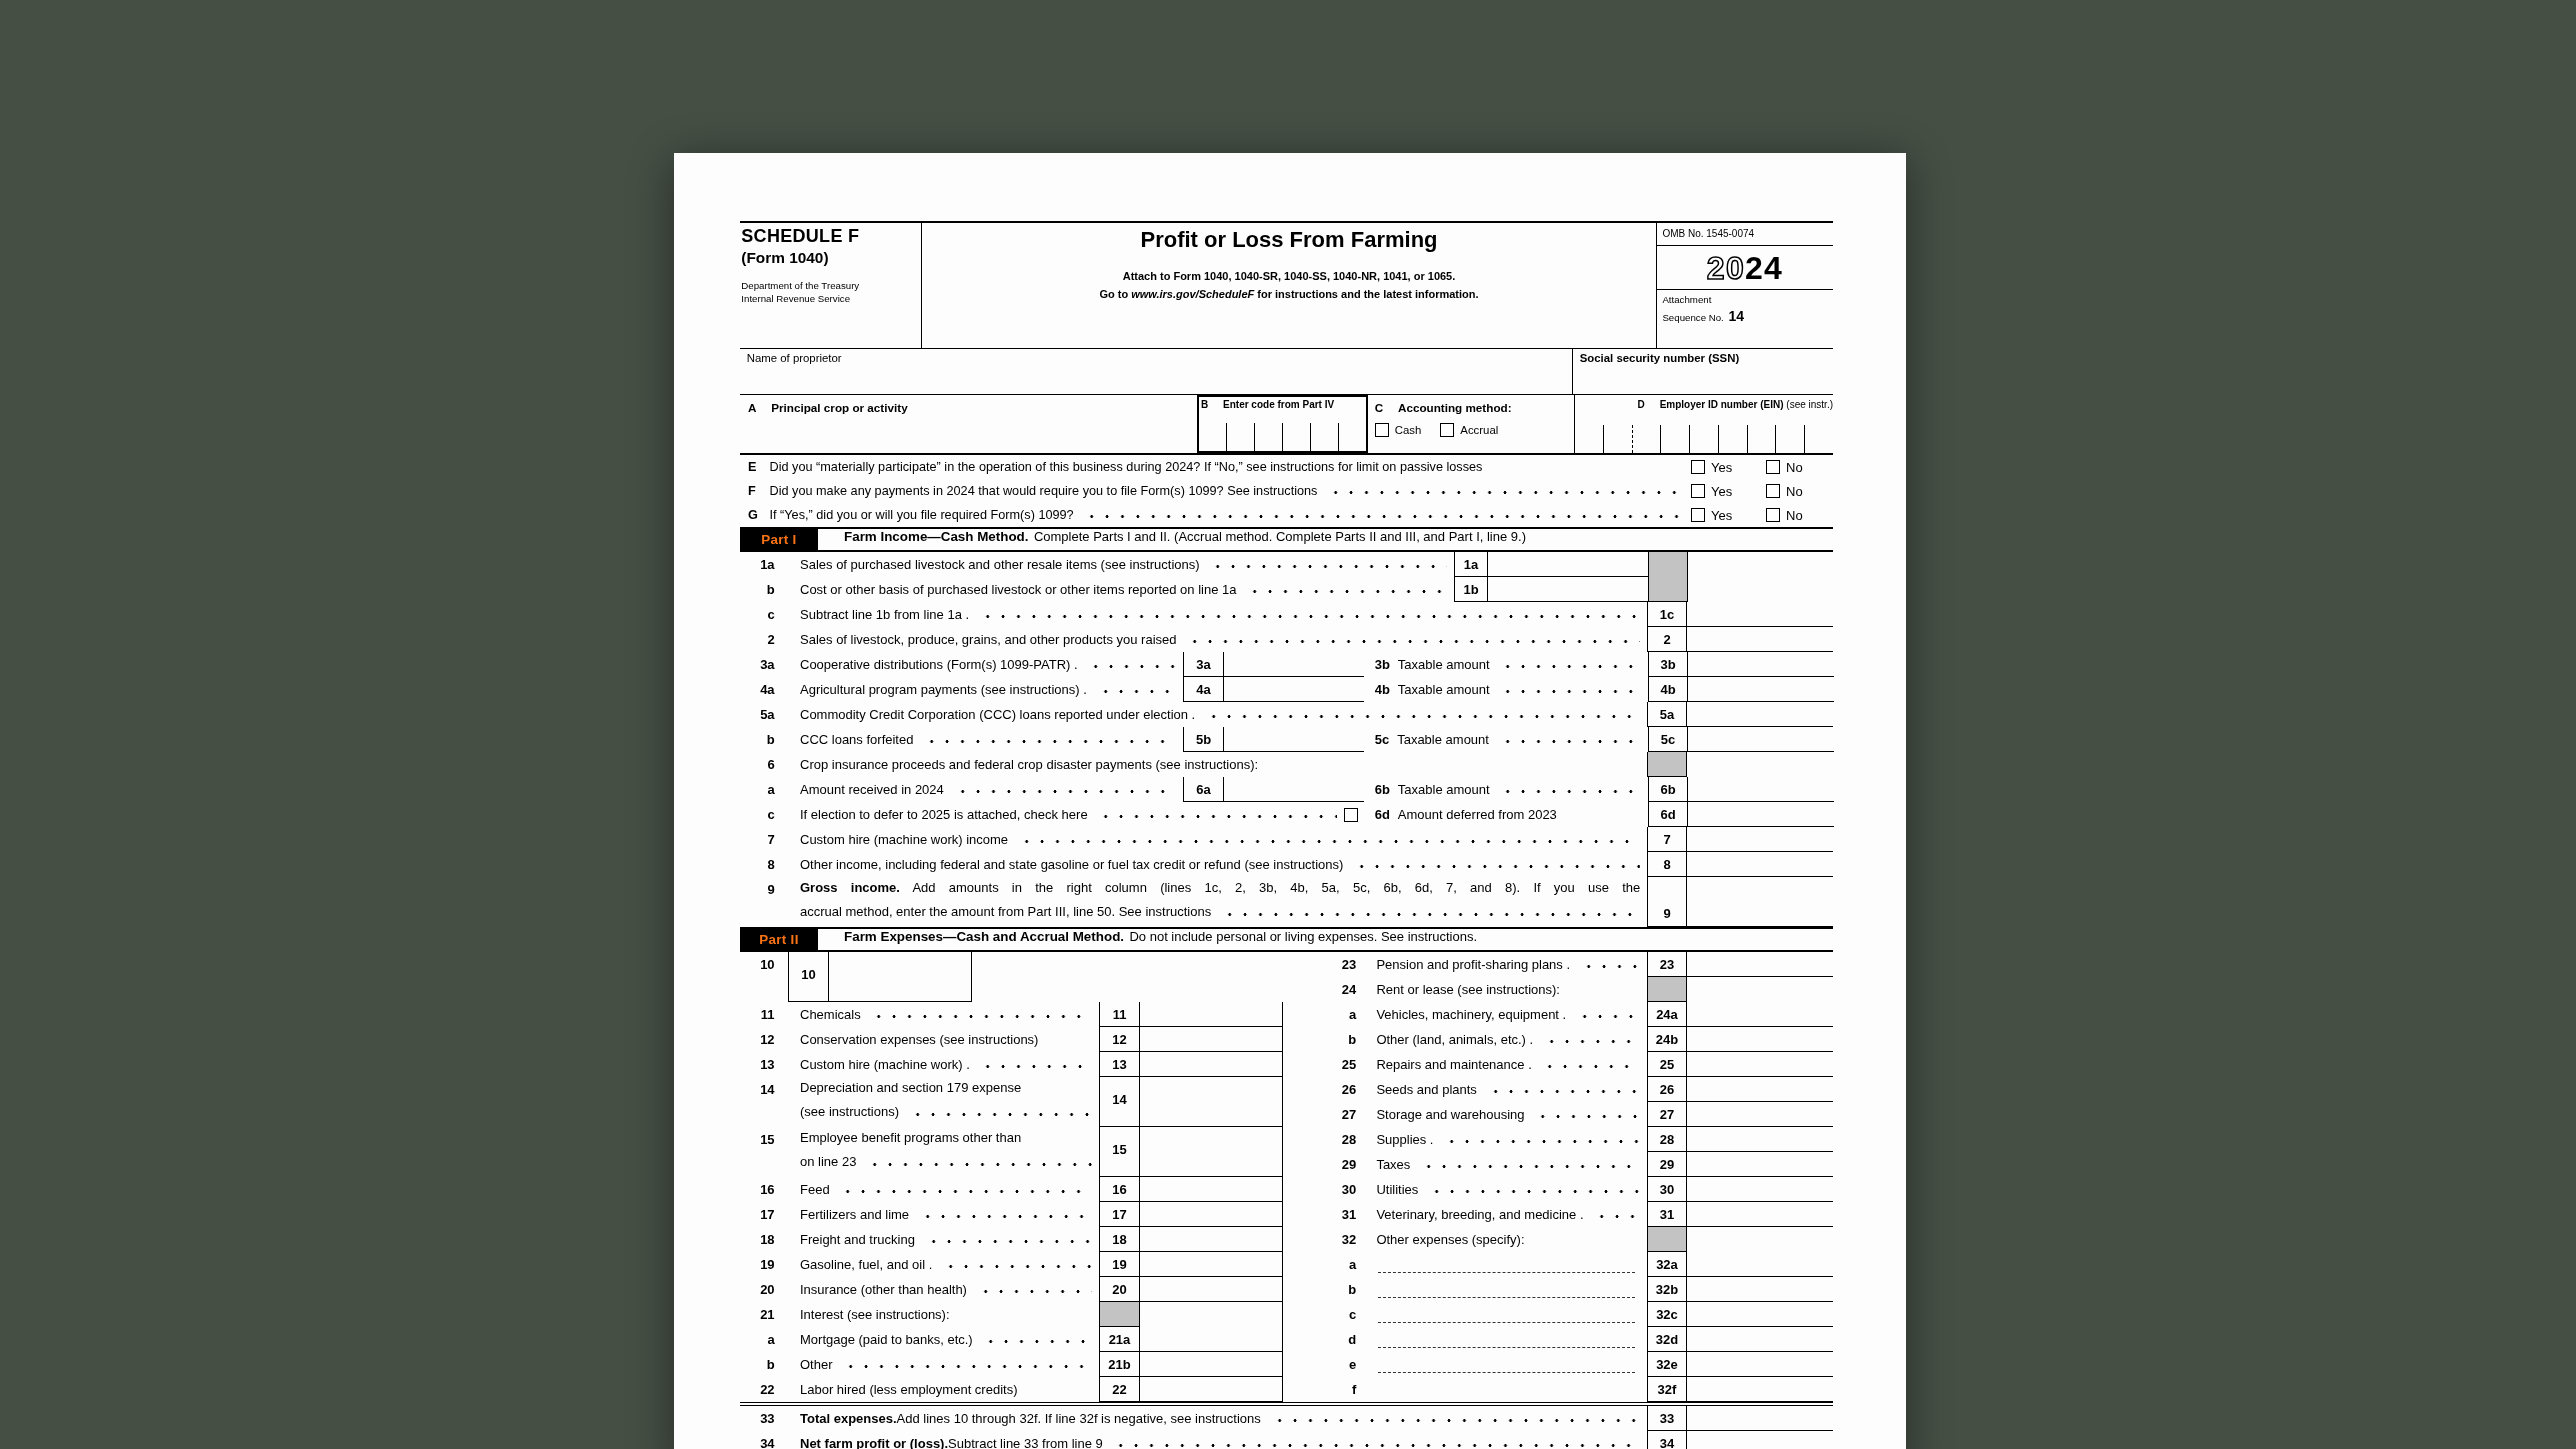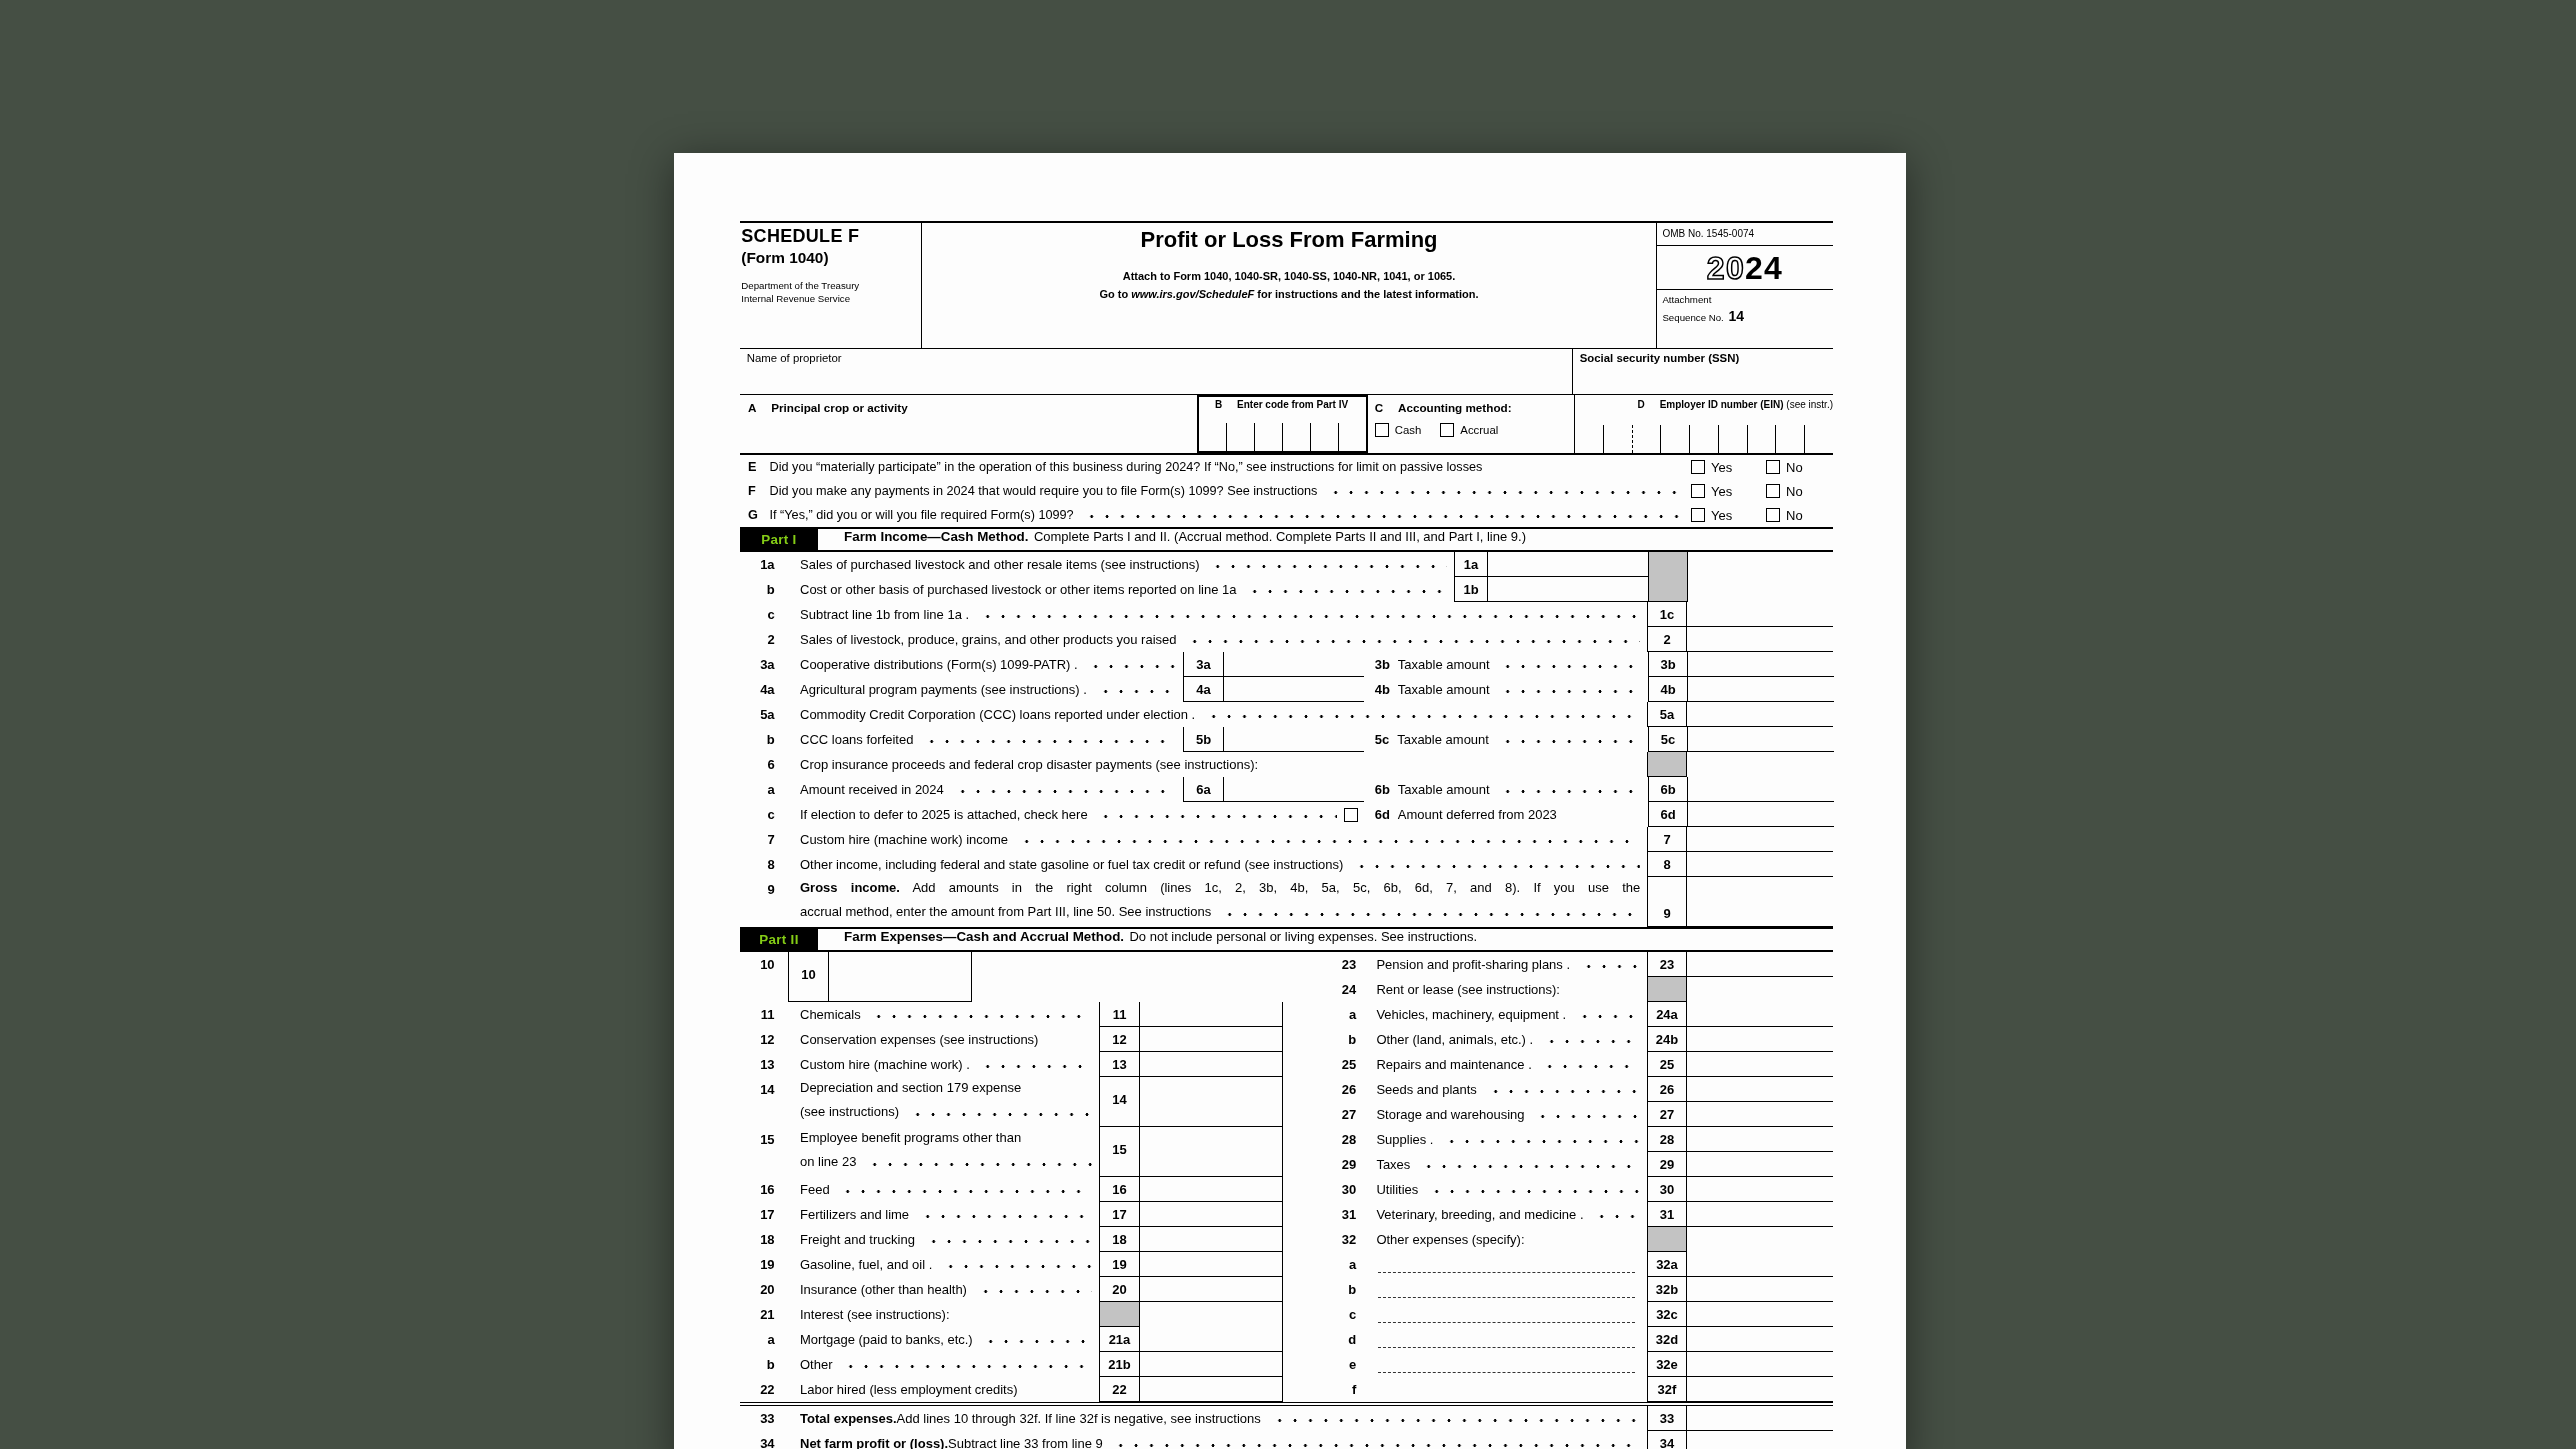--- a/index.html
+++ b/index.html
@@ -31,21 +31,21 @@
   .attseq { font-size:9.7px; padding:4.7px 5.4px; line-height:1.3; }
   .attno { font-size:14px; font-weight:bold; margin-left:4.7px; }
 
   
   .row-name { display:flex; height:46px; border-bottom:1.3px solid #000; }
   .nm-l { flex:1; border-right:1.3px solid #000; padding:3.4px 6.7px; font-size:11.4px; }
   .nm-r { width:260px; padding:3.4px 6.7px; font-size:11.4px; font-weight:bold; }
   .row-abcd { display:flex; height:60px; border-bottom:2.7px solid #000; }
   .cell-a { width:457px; padding:6px 0 0 8px; font-size:11.7px; font-weight:bold; }
   .letter { font-weight:bold; margin-right:14.8px; }
-  .cell-b { width:171px; border:2.7px solid #000; position:relative; font-size:10px; font-weight:bold; padding:2px 0 0 16px; }
+  .cell-b { width:171px; border:2.7px solid #000; position:relative; font-size:10px; font-weight:bold; padding:2px 0 0 2px; }
   .ticks { position:absolute; left:0; right:0; bottom:0; height:28px; display:flex; }
   .tick { flex:1; border-right:1.3px solid #000; }
   .tick:last-child { border-right:none; }
   .tick.dash { border-right:1.3px dashed #000; }
   .cell-c { width:206px; padding:6px 0 0 6.7px; font-size:11.7px; }
   .cell-d { flex:1; border-left:1.3px solid #000; position:relative; padding:4px 0 0 6.7px; font-size:10px;text-align:right; }
   .ckline { margin-top:8.7px; font-size:11.4px; font-weight:normal; display:flex; align-items:center; }
   .cb { display:inline-block; width:14px; height:14px; border:1.7px solid #000; background:#fff; margin-right:6px; flex:0 0 auto; }
   .gap28 { width:19px; }
 
@@ -55,21 +55,21 @@
   .lead { flex:1 1 8px; min-width:8px; align-self:stretch; margin:0 6.7px;
           background-image:radial-gradient(circle,#000 1.3px,transparent 1.6px);
           background-size:15.4px 5.4px; background-repeat:repeat-x;
           background-position:4px calc(100% - 7.4px); }
   .spacer { flex:1; }
   .ck-g { width:75px; display:flex; align-items:center; font-size:13px; flex:0 0 auto; }
   .ck-g.n { width:67px; }
 
   
   .bar { display:flex; align-items:stretch; height:25px; border-top:2px solid #000; border-bottom:2px solid #000; }
-  .bar-box { background:#000; color:#84cc16; font-weight:bold; font-size:13.4px; width:78px;
+  .bar-box { background:#000; color:#f97316; font-weight:bold; font-size:13.4px; width:78px;
              display:flex; align-items:center; justify-content:center; letter-spacing:0.3px; }
   .bar-t { font-size:13px; display:flex; align-items:flex-start; margin-left:26px; white-space:nowrap; }
   .bar-b { font-weight:bold; margin-right:5.4px; font-size:13.4px; white-space:pre; }
 
   
   .r { display:flex; height:25px; font-size:13px; }
   .r.dbl { height:50px; }
   .rnum { width:48px; padding:4.7px 13.4px 0 0; text-align:right; font-weight:bold; flex:0 0 auto; }
   .rtxt { flex:1; display:flex; align-items:center; padding-left:12px; min-width:0; }
   .rtxt2 { flex:1; padding:2.7px 0 0 12px; min-width:0; }

